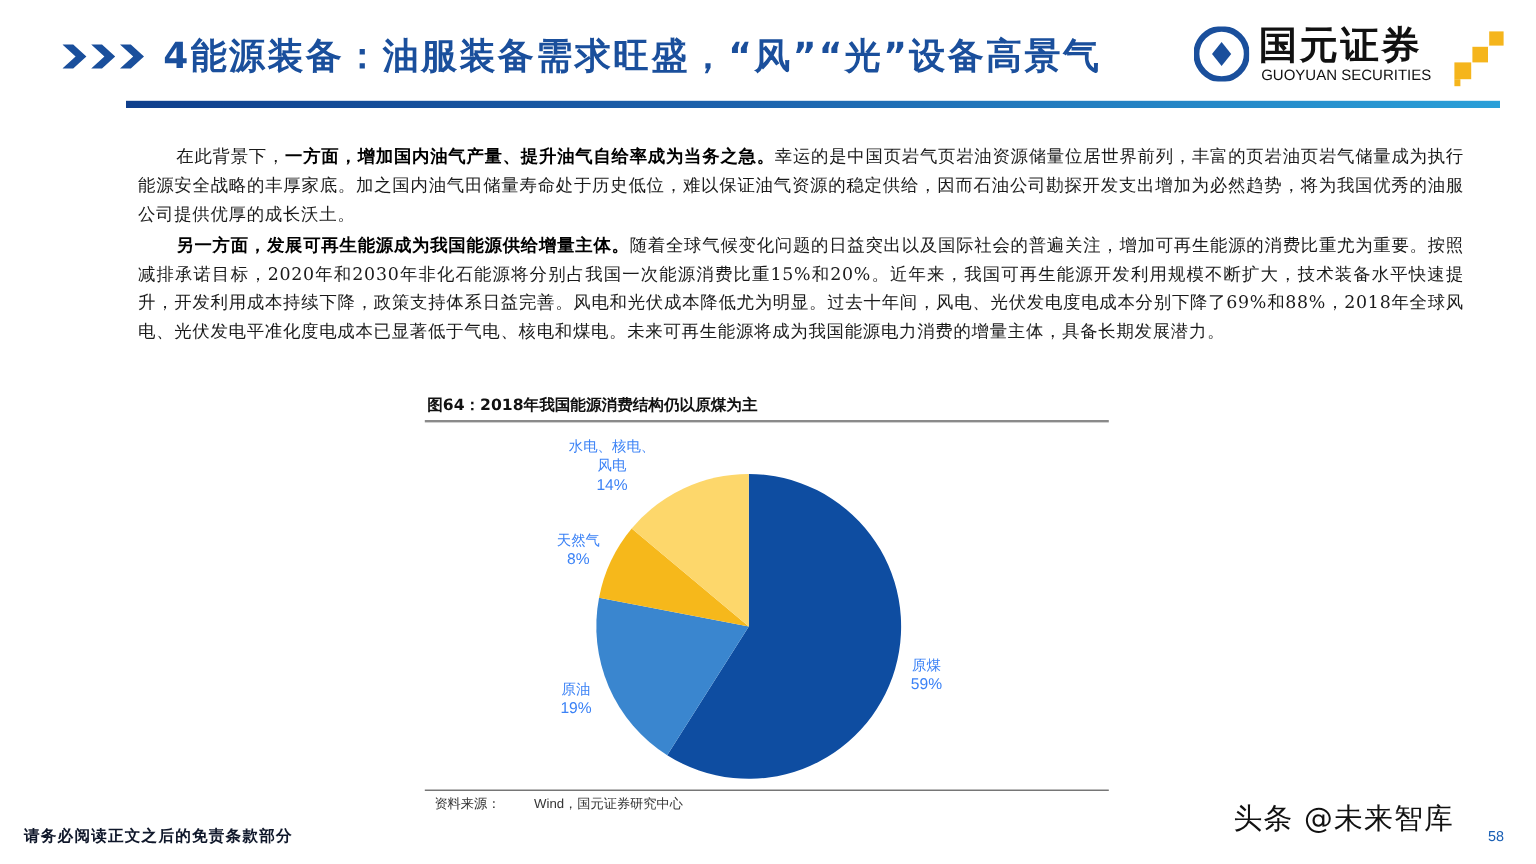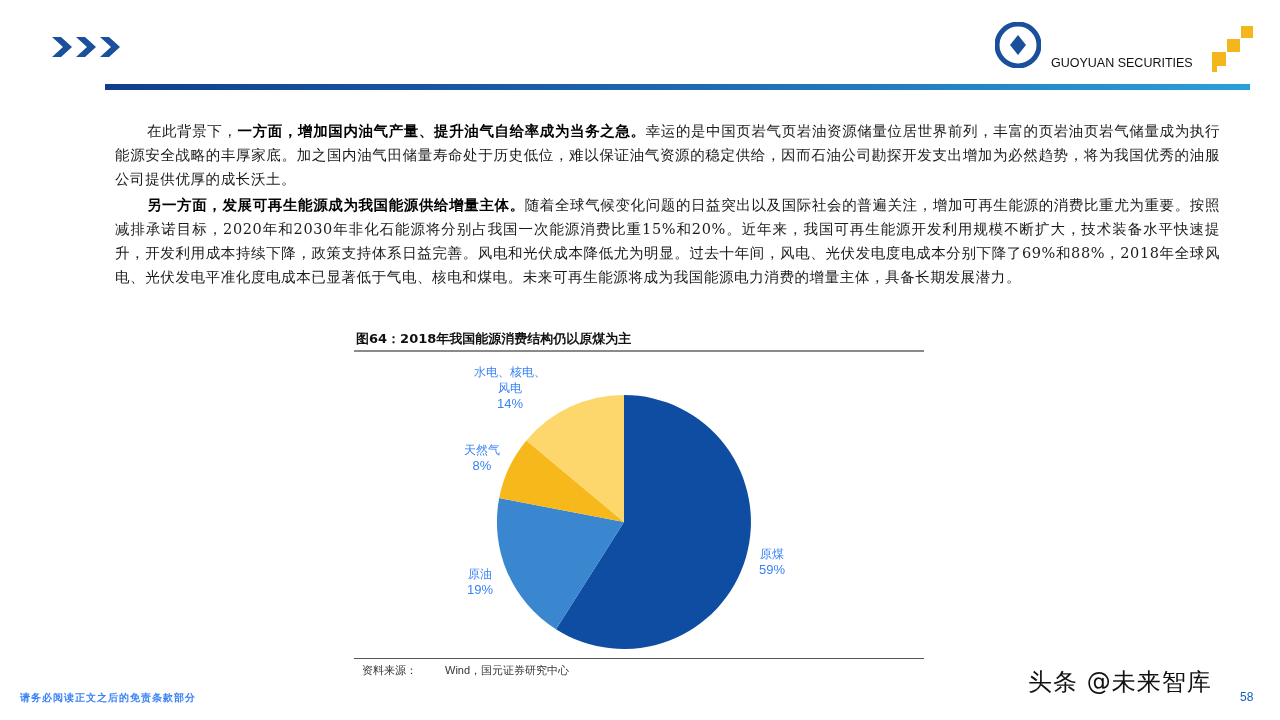--- a/index.html
+++ b/index.html
@@ -61,21 +61,21 @@
   }
   .pie-label .pct { font-family: "Liberation Sans", "DejaVu Sans", sans-serif; font-size: 13px; display: block; }
   .lbl-hydro { left: 470px; top: 364px; width: 80px; }
   .lbl-gas { left: 433px; top: 442px; width: 50px; margin-left: 24px; }
   .lbl-oil { left: 460px; top: 566px; width: 40px; }
   .lbl-coal { left: 752px; top: 546px; width: 40px; }
 
   .footer-disclaimer {
     position: absolute; left: 20px; top: 688px;
     font-family: "DejaVu Sans", "Liberation Sans", sans-serif;
-    font-size: 10px; font-weight: bold; color: #3b82f6; line-height: 20px; letter-spacing: 1px;
+    font-size: 13px; font-weight: bold; color: #0f172a; line-height: 20px; letter-spacing: 1px;
   }
   .watermark {
     position: absolute; left: 1028px; top: 666px;
     font-family: "DejaVu Sans", "Liberation Sans", sans-serif;
     font-size: 24px; color: #111; line-height: 32px; letter-spacing: 1px;
     text-shadow: 1px 1px 0 #ffffff, -1px -1px 0 #ffffff;
   }
   .page-num {
     position: absolute; left: 1240px; top: 690px;
     font-family: "Liberation Sans", "DejaVu Sans", sans-serif;
@@ -86,28 +86,30 @@
 <body>
 
 <div class="header">
   <svg class="chevrons" viewBox="0 0 72 24">
     <g fill="#1a4f9c">
       <polygon points="0,2 9,2 20,12 9,22 0,22 11,12"></polygon>
       <polygon points="24,2 33,2 44,12 33,22 24,22 35,12"></polygon>
       <polygon points="48,2 57,2 68,12 57,22 48,22 59,12"></polygon>
     </g>
   </svg>
+  <div class="title">4能源装备：油服装备需求旺盛，“风”“光”设备高景气</div>
 
   <div class="logo">
     <svg class="logo-mark" viewBox="0 0 46 46">
       <circle cx="23" cy="23" r="21" fill="none" stroke="#1a4f9c" stroke-width="5"></circle>
       <path d="M8 23 A15 15 0 0 1 30 10" fill="none" stroke="#ffffff" stroke-width="3"></path>
       <path d="M38 23 A15 15 0 0 1 16 36" fill="none" stroke="#ffffff" stroke-width="3"></path>
       <polygon points="23,13 31,23 23,33 15,23" fill="#1a4f9c"></polygon>
     </svg>
+    <div class="logo-cn">国元证券</div>
     <div class="logo-en">GUOYUAN SECURITIES</div>
     <svg class="logo-squares" viewBox="0 0 45 46">
       <rect x="31" y="0" width="12" height="12" fill="#f5b51c"></rect>
       <rect x="17" y="13" width="13" height="13" fill="#f5b51c"></rect>
       <rect x="2" y="26" width="14" height="14" fill="#f5b51c"></rect>
       <rect x="2" y="40" width="5" height="6" fill="#f5b51c"></rect>
     </svg>
   </div>
   <div class="header-rule"></div>
 </div>

